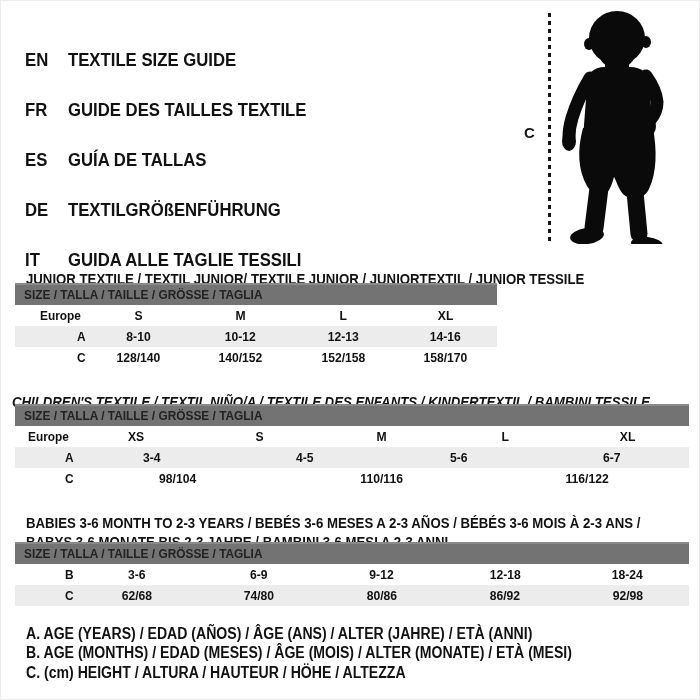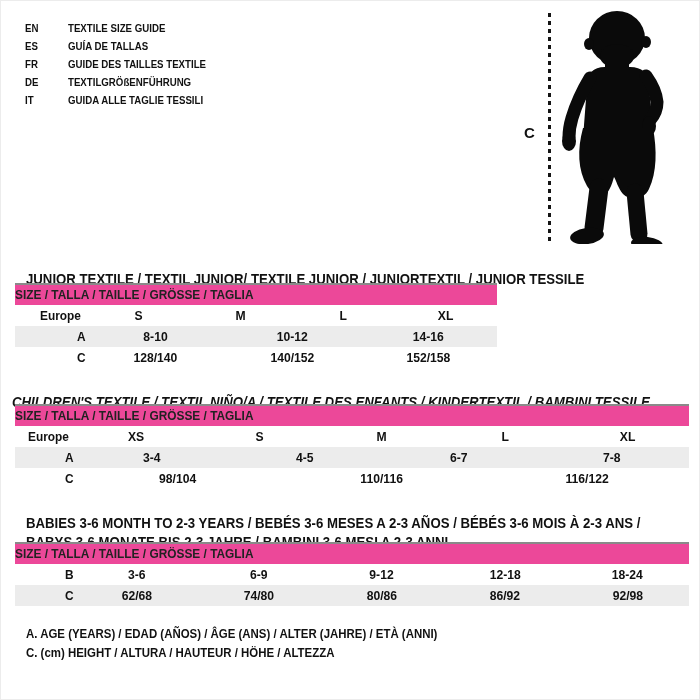--- a/index.html
+++ b/index.html
@@ -10,72 +10,72 @@
     font-family:"Liberation Sans","DejaVu Sans",sans-serif;
     color:#111;
     overflow:hidden;
     box-shadow:inset 0 0 0 1px #ececec;
   }
   .cond{display:inline-block;transform:scaleX(0.88);transform-origin:0 50%;white-space:nowrap;font-weight:700;}
   .condc{display:inline-block;transform:scaleX(0.9);transform-origin:50% 50%;white-space:nowrap;font-weight:700;}
 
   
   .lang-list{position:absolute;left:25px;top:19px;}
-  .lang-row{display:flex;height:18px;line-height:18px;font-size:11px;}
+  .lang-row{display:flex;height:18px;line-height:18px;font-size:19px;margin-top:32px;}
   .lang-code{width:43px;font-weight:700;}
   .lang-text{font-weight:700;}
 
   
   .figure-wrap{position:absolute;left:0;top:0;width:700px;height:260px;pointer-events:none;}
   .measure-line{
     position:absolute;left:548px;top:13px;width:3px;height:230px;
     background:repeating-linear-gradient(to bottom,#151515 0 4px,transparent 4px 8px);
   }
   .measure-label{position:absolute;left:524px;top:124px;font-size:15px;font-weight:700;}
   .silhouette{position:absolute;left:556px;top:10px;}
 
   
   .tbl-title{position:absolute;font-size:15px;font-weight:700;line-height:18.5px;margin-top:20px;}
   .size-table{position:absolute;left:15px;}
   .st-head{
-    background:#ec4899;border-top:2px solid #8a8a8a;
-    height:20px;line-height:19px;
+    background:#737373;border-top:2px solid #8a8a8a;
+    height:20px;line-height:19px;padding-left:9px;
     font-size:13.5px;color:#222;
   }
   .st-row{display:flex;height:21px;line-height:21px;font-size:13.5px;}
   .st-row.shaded{background:#ececec;}
   .st-label{padding-left:10px;box-sizing:border-box;text-align:right;}
   .st-cell{flex:1;text-align:center;}
 
   
   .footnotes{position:absolute;left:26px;top:624px;}
-  .footnote{height:19.3px;line-height:19.3px;font-size:13px;font-weight:700;}
+  .footnote{height:19.3px;line-height:19.3px;font-size:16px;font-weight:700;}
 
   .t1-title{left:26px;top:250px;}
   .t1{top:283px;width:482px;}
   .t2-title{left:12px;top:373px;font-style:italic;}
   .t2{top:404px;width:674px;}
   .t3-title{left:26px;top:494px;}
   .t3{top:542px;width:674px;}
 </style>
 </head>
 <body>
 
 <div class="lang-list">
   <div class="lang-row">
     <span class="lang-code"><span class="cond">EN</span></span>
     <span class="lang-text"><span class="cond">TEXTILE SIZE GUIDE</span></span>
   </div>
   <div class="lang-row">
+    <span class="lang-code"><span class="cond">FR</span></span>
+    <span class="lang-text"><span class="cond">GUIDE DES TAILLES TEXTILE</span></span>
+  </div>
+  <div class="lang-row">
     <span class="lang-code"><span class="cond">ES</span></span>
     <span class="lang-text"><span class="cond">GUÍA DE TALLAS</span></span>
-  </div>
-  <div class="lang-row">
-    <span class="lang-code"><span class="cond">FR</span></span>
-    <span class="lang-text"><span class="cond">GUIDE DES TAILLES TEXTILE</span></span>
   </div>
   <div class="lang-row">
     <span class="lang-code"><span class="cond">DE</span></span>
     <span class="lang-text"><span class="cond">TEXTILGRÖßENFÜHRUNG</span></span>
   </div>
   <div class="lang-row">
     <span class="lang-code"><span class="cond">IT</span></span>
     <span class="lang-text"><span class="cond">GUIDA ALLE TAGLIE TESSILI</span></span>
   </div>
 </div>
@@ -111,49 +111,51 @@
       <div class="st-label" style="width: 72px;"><span class="cond">Europe</span></div>
       <div class="st-cell"><span class="condc">S</span></div>
       <div class="st-cell"><span class="condc">M</span></div>
       <div class="st-cell"><span class="condc">L</span></div>
       <div class="st-cell"><span class="condc">XL</span></div>
     </div>
     <div class="st-row shaded">
       <div class="st-label" style="width: 72px;"><span class="cond">A</span></div>
       <div class="st-cell"><span class="condc">8-10</span></div>
       <div class="st-cell"><span class="condc">10-12</span></div>
+      <div class="st-cell"><span class="condc">12-13</span></div>
       <div class="st-cell"><span class="condc">14-16</span></div>
     </div>
     <div class="st-row">
       <div class="st-label" style="width: 72px;"><span class="cond">C</span></div>
       <div class="st-cell"><span class="condc">128/140</span></div>
       <div class="st-cell"><span class="condc">140/152</span></div>
       <div class="st-cell"><span class="condc">152/158</span></div>
+      <div class="st-cell"><span class="condc">158/170</span></div>
     </div>
   </div>
 
 <div class="tbl-title t2-title">
   <div><span class="cond">CHILDREN'S TEXTILE / TEXTIL NIÑO/A / TEXTILE DES ENFANTS / KINDERTEXTIL / BAMBINI TESSILE</span></div>
 </div>
 <div class="size-table t2">
     <div class="st-head"><span class="cond">SIZE / TALLA / TAILLE / GRÖSSE / TAGLIA</span></div>
     <div class="st-row">
       <div class="st-label" style="width: 60px;"><span class="cond">Europe</span></div>
       <div class="st-cell"><span class="condc">XS</span></div>
       <div class="st-cell"><span class="condc">S</span></div>
       <div class="st-cell"><span class="condc">M</span></div>
       <div class="st-cell"><span class="condc">L</span></div>
       <div class="st-cell"><span class="condc">XL</span></div>
     </div>
     <div class="st-row shaded">
       <div class="st-label" style="width: 60px;"><span class="cond">A</span></div>
       <div class="st-cell"><span class="condc">3-4</span></div>
       <div class="st-cell"><span class="condc">4-5</span></div>
+      <div class="st-cell"><span class="condc">5-6</span></div>
       <div class="st-cell"><span class="condc">6-7</span></div>
-      <div class="st-cell"><span class="condc">7-8</span></div>
     </div>
     <div class="st-row">
       <div class="st-label" style="width: 60px;"><span class="cond">C</span></div>
       <div class="st-cell"><span class="condc">98/104</span></div>
       <div class="st-cell"><span class="condc">110/116</span></div>
       <div class="st-cell"><span class="condc">116/122</span></div>
     </div>
   </div>
 
 <div class="tbl-title t3-title">
@@ -175,14 +177,15 @@
       <div class="st-cell"><span class="condc">62/68</span></div>
       <div class="st-cell"><span class="condc">74/80</span></div>
       <div class="st-cell"><span class="condc">80/86</span></div>
       <div class="st-cell"><span class="condc">86/92</span></div>
       <div class="st-cell"><span class="condc">92/98</span></div>
     </div>
   </div>
 
 <div class="footnotes">
   <div class="footnote"><span class="cond">A. AGE (YEARS) / EDAD (AÑOS) / ÂGE (ANS) / ALTER (JAHRE) / ETÀ (ANNI)</span></div>
+  <div class="footnote"><span class="cond">B. AGE (MONTHS) / EDAD (MESES) / ÂGE (MOIS) / ALTER (MONATE) / ETÀ (MESI)</span></div>
   <div class="footnote"><span class="cond">C. (cm) HEIGHT / ALTURA / HAUTEUR / HÖHE / ALTEZZA</span></div>
 </div>
 
 </body></html>

